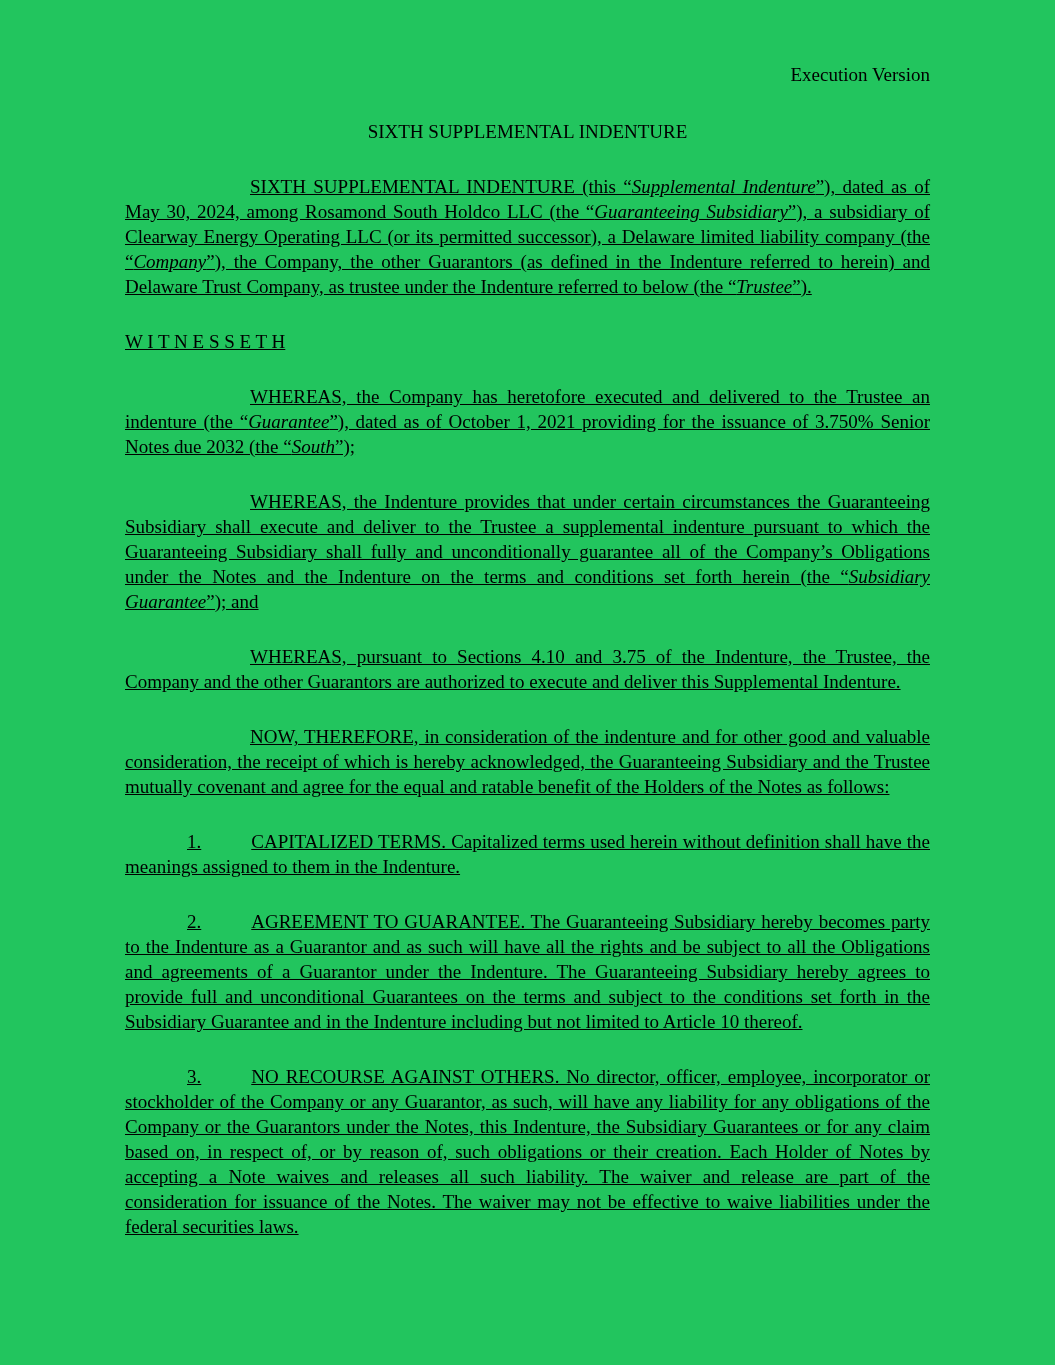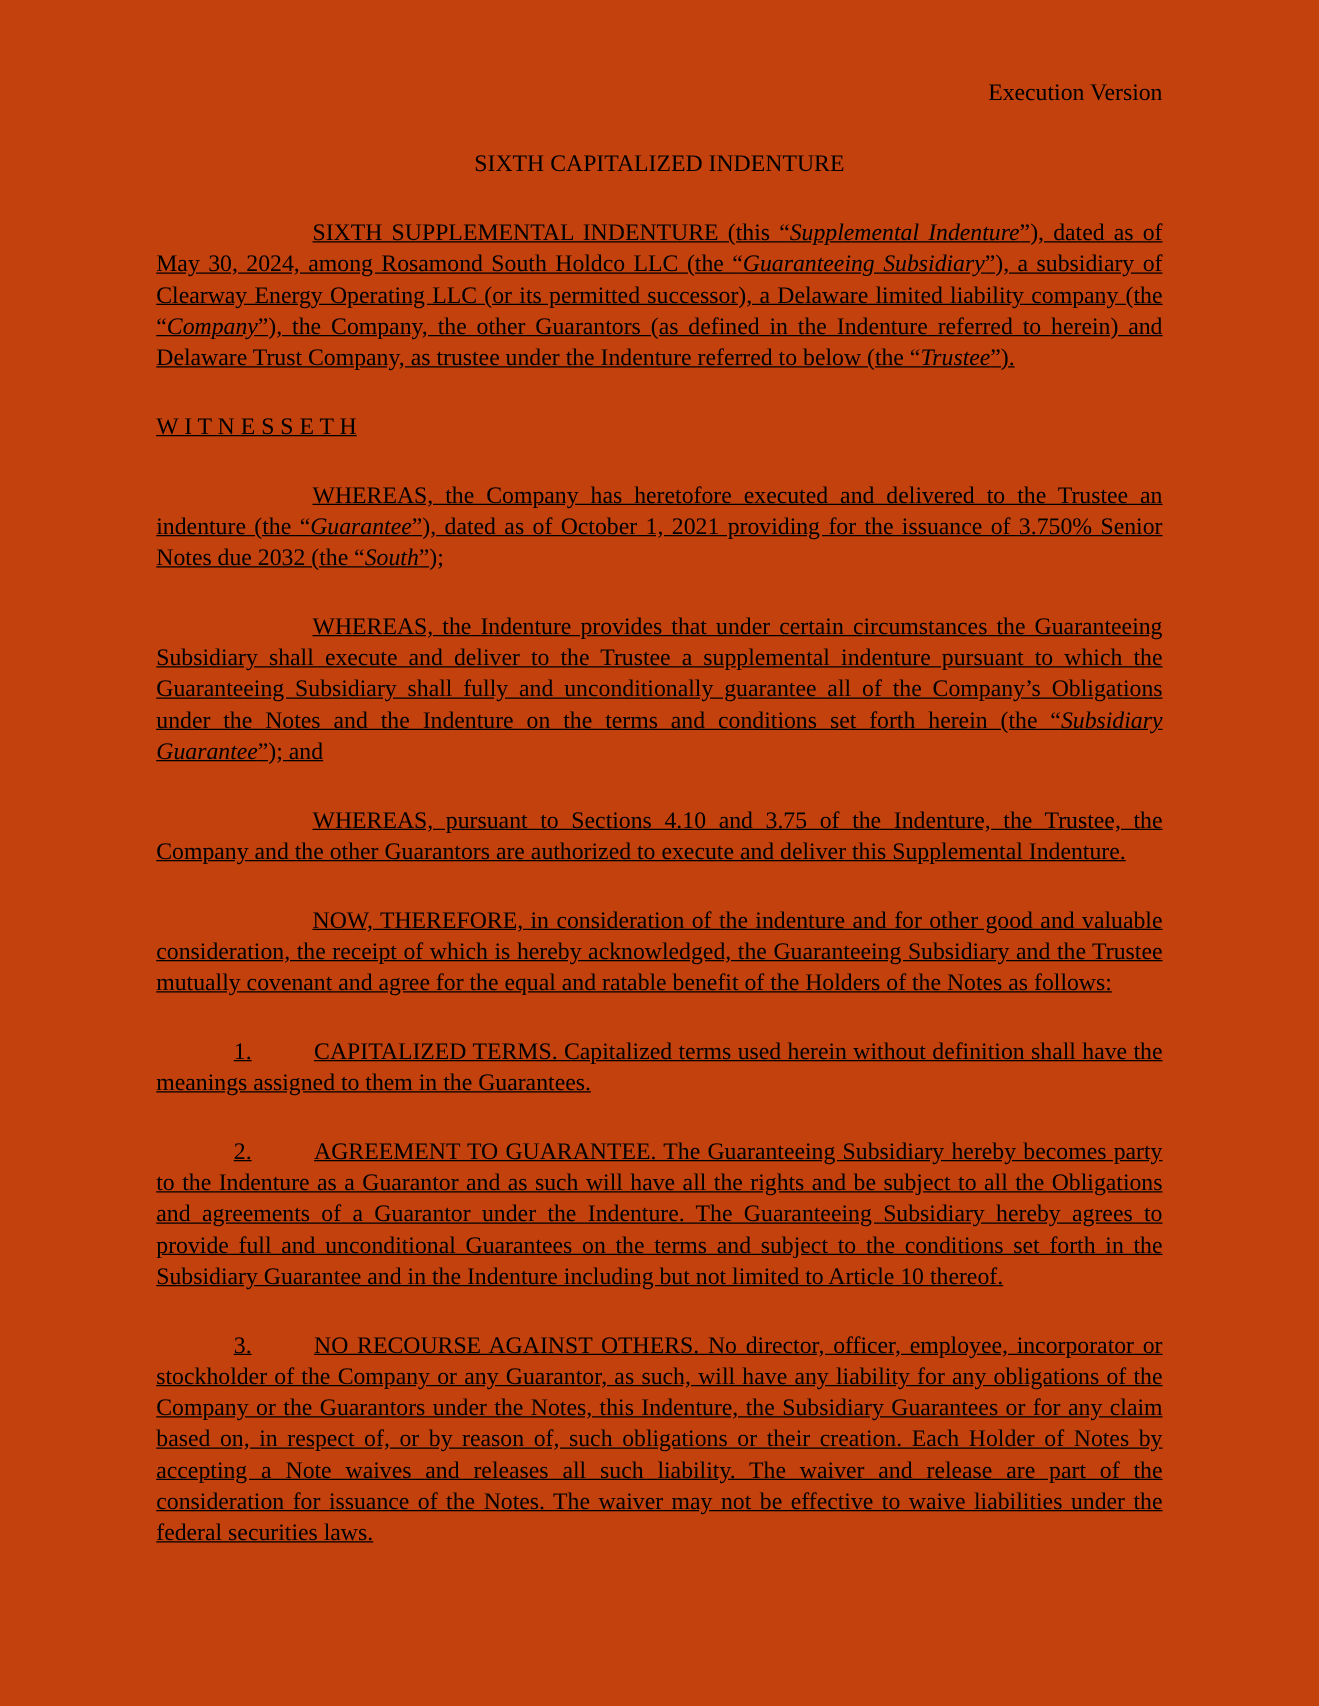--- a/index.html
+++ b/index.html
@@ -6,21 +6,21 @@
     margin: 0;
     padding: 0;
     background: #ffffff;
   }
   .page {
     position: relative;
     width: 1055px;
     height: 1365px;
     margin: 0 auto;
     box-sizing: border-box;
-    background: #c2410c;
+    background: #22c55e;
     padding: 62px 125px 40px 125px;
     font-family: "Liberation Serif", "DejaVu Serif", serif;
     font-size: 19px;
     line-height: 25px;
     color: #000000;
     overflow: hidden;
   }
   .header-right {
     text-align: right;
     margin: 0;
@@ -54,25 +54,25 @@
   }
   .i {
     font-style: italic;
   }
 </style>
 </head>
 <body>
 
 <div class="page">
   <div class="header-right">Execution Version</div>
-  <h1 class="doc-title">SIXTH CAPITALIZED INDENTURE</h1>
+  <h1 class="doc-title">SIXTH SUPPLEMENTAL INDENTURE</h1>
   <div class="doc-body">
       <p class="para"><span class="">SIXTH SUPPLEMENTAL INDENTURE (this “</span><span class="i">Supplemental Indenture</span><span class="">”), dated as of May 30, 2024, among Rosamond South Holdco LLC (the “</span><span class="i">Guaranteeing Subsidiary</span><span class="">”), a subsidiary of Clearway Energy Operating LLC (or its permitted successor), a Delaware limited liability company (the “</span><span class="i">Company</span><span class="">”), the Company, the other Guarantors (as defined in the Indenture referred to herein) and Delaware Trust Company, as trustee under the Indenture referred to below (the “</span><span class="i">Trustee</span><span class="">”).</span></p>
       <p class="center"><span class="">W I T N E S S E T H</span></p>
       <p class="para"><span class="">WHEREAS, the Company has heretofore executed and delivered to the Trustee an indenture (the “</span><span class="i">Guarantee</span><span class="">”), dated as of October 1, 2021 providing for the issuance of 3.750% Senior Notes due 2032 (the “</span><span class="i">South</span><span class="">”);</span></p>
       <p class="para"><span class="">WHEREAS, the Indenture provides that under certain circumstances the Guaranteeing Subsidiary shall execute and deliver to the Trustee a supplemental indenture pursuant to which the Guaranteeing Subsidiary shall fully and unconditionally guarantee all of the Company’s Obligations under the Notes and the Indenture on the terms and conditions set forth herein (the “</span><span class="i">Subsidiary Guarantee</span><span class="">”); and</span></p>
       <p class="para"><span class="">WHEREAS, pursuant to Sections 4.10 and 3.75 of the Indenture, the Trustee, the Company and the other Guarantors are authorized to execute and deliver this Supplemental Indenture.</span></p>
       <p class="para"><span class="">NOW, THEREFORE, in consideration of the indenture and for other good and valuable consideration, the receipt of which is hereby acknowledged, the Guaranteeing Subsidiary and the Trustee mutually covenant and agree for the equal and ratable benefit of the Holders of the Notes as follows:</span></p>
-      <p class="numbered"><span class="num">1.</span><span class="tab"></span><span class="">CAPITALIZED TERMS. Capitalized terms used herein without definition shall have the meanings assigned to them in the Guarantees.</span></p>
+      <p class="numbered"><span class="num">1.</span><span class="tab"></span><span class="">CAPITALIZED TERMS. Capitalized terms used herein without definition shall have the meanings assigned to them in the Indenture.</span></p>
       <p class="numbered"><span class="num">2.</span><span class="tab"></span><span class="">AGREEMENT TO GUARANTEE. The Guaranteeing Subsidiary hereby becomes party to the Indenture as a Guarantor and as such will have all the rights and be subject to all the Obligations and agreements of a Guarantor under the Indenture. The Guaranteeing Subsidiary hereby agrees to provide full and unconditional Guarantees on the terms and subject to the conditions set forth in the Subsidiary Guarantee and in the Indenture including but not limited to Article 10 thereof.</span></p>
       <p class="numbered"><span class="num">3.</span><span class="tab"></span><span class="">NO RECOURSE AGAINST OTHERS. No director, officer, employee, incorporator or stockholder of the Company or any Guarantor, as such, will have any liability for any obligations of the Company or the Guarantors under the Notes, this Indenture, the Subsidiary Guarantees or for any claim based on, in respect of, or by reason of, such obligations or their creation. Each Holder of Notes by accepting a Note waives and releases all such liability. The waiver and release are part of the consideration for issuance of the Notes. The waiver may not be effective to waive liabilities under the federal securities laws.</span></p>
     </div>
 </div>
 
 </body></html>

